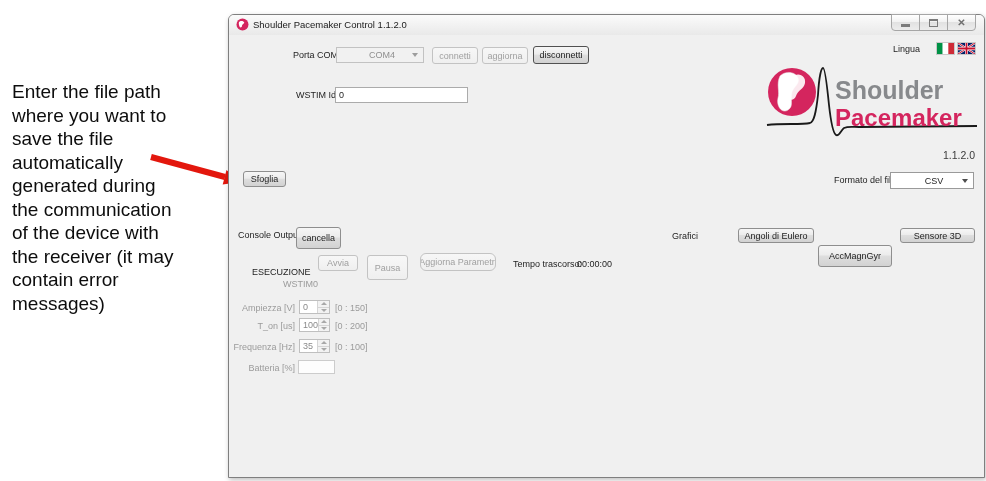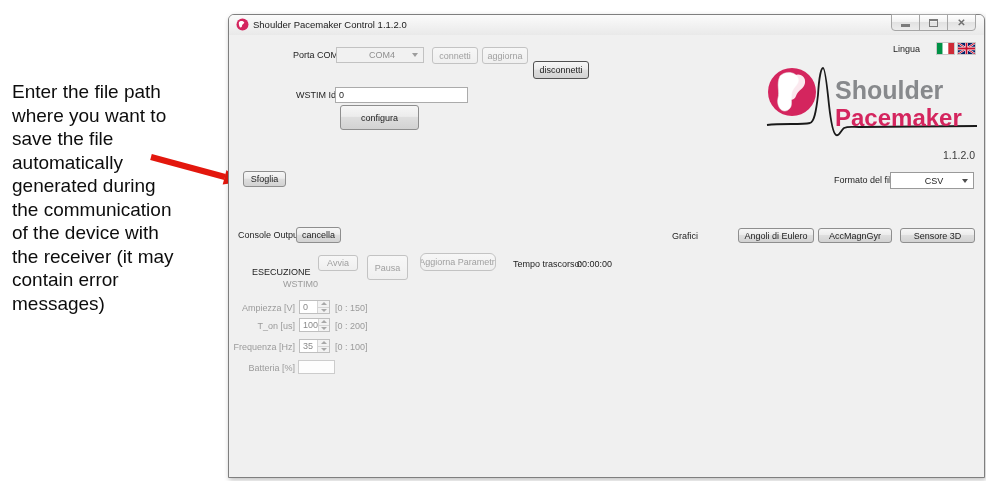--- a/index.html
+++ b/index.html
@@ -101,63 +101,62 @@
     </div>
 
     <div class="client">
 
       <span class="label" style="left:64px;top:15px;">Porta COM</span>
       <div class="combo disabled" style="left:107px;top:12px;width:88px;height:16px;">
         <span>COM4</span>
       </div>
       <button class="btn disabled" style="left:203px;top:12px;width:46px;height:17px;">connetti</button>
       <button class="btn disabled" style="left:253px;top:12px;width:46px;height:17px;">aggiorna</button>
-      <button class="btn default" style="left:304px;top:26px;width:56px;height:18px;text-align:right;">disconnetti</button>
+      <button class="btn default" style="left:304px;top:11px;width:56px;height:18px;text-align:right;">disconnetti</button>
 
       <span class="label" style="left:664px;top:9px;">Lingua</span>
       <svg class="flag" style="left:708px;top:8px;" viewBox="0 0 18 11" preserveAspectRatio="none">
         <rect x="0" y="0" width="6" height="11" fill="#009246"></rect>
         <rect x="6" y="0" width="6" height="11" fill="#ffffff"></rect>
         <rect x="12" y="0" width="6" height="11" fill="#ce2b37"></rect>
       </svg>
       <svg class="flag" style="left:729px;top:8px;" viewBox="0 0 60 30" preserveAspectRatio="none">
         <rect width="60" height="30" fill="#012169"></rect>
         <path d="M0,0 L60,30 M60,0 L0,30" stroke="#ffffff" stroke-width="6"></path>
         <path d="M0,0 L60,30 M60,0 L0,30" stroke="#c8102e" stroke-width="3"></path>
         <path d="M30,0 V30 M0,15 H60" stroke="#ffffff" stroke-width="10"></path>
         <path d="M30,0 V30 M0,15 H60" stroke="#c8102e" stroke-width="6"></path>
       </svg>
 
       <span class="label" style="left:67px;top:55px;">WSTIM Id</span>
       <input class="textbox" style="left: 106px; top: 52px; width: 133px; height: 16px;" value="0">
-      <button class="btn" style="left:111px;top:70px;width:79px;height:25px;">configura</button>
 
       <div style="position:absolute;left:536px;top:28px;width:214px;height:104px;">
         <svg width="214" height="82" viewBox="0 0 214 82">
           <circle cx="27" cy="29" r="24" fill="#d4255e"></circle>
           <path d="M15,13 C21,7 31,9 33,15 C35,21 29,23 27,29 C25,37 29,43 23,47 C17,51 11,43 13,35 C15,29 11,21 15,13 Z" fill="#ffffff" stroke="#e9e9e9" stroke-width="0.5"></path>
           <path d="M30,12 C36,10 41,14 40,20 C39,26 33,27 31,33 C29,38 24,38 23,33 C22,27 25,15 30,12 Z" fill="#ffffff" opacity="0.9"></path>
           <path d="M2,62 C18,60 36,62 45,60 C49,59 51,50 53,32 C54,15 56,5 58,5 C60,5 62,22 64,42 C66,60 68,70 71,72 C74,74 76,67 79,65 C83,63 88,64 94,64 L212,63" stroke="#1a1a1a" stroke-width="1.8" fill="none"></path>
           <text x="70" y="36" font-family="Liberation Sans, sans-serif" font-size="25" font-weight="bold" fill="#87898c">Shoulder</text>
           <text x="70" y="63" font-family="Liberation Sans, sans-serif" font-size="24" font-weight="bold" fill="#d4255e">Pacemaker</text>
         </svg>
         <div class="version" style="right:4px;top:86px;">1.1.2.0</div>
       </div>
 
       <button class="btn" style="left:14px;top:136px;width:43px;height:16px;">Sfoglia</button>
       <span class="label" style="left:605px;top:140px;">Formato del file</span>
       <div class="combo" style="left:661px;top:137px;width:84px;height:17px;">
         <span>CSV</span>
       </div>
 
       <span class="label" style="left:9px;top:195px;">Console Output</span>
-      <button class="btn" style="left:67px;top:192px;width:45px;height:16px;">cancella</button>
+      <button class="btn" style="left:67px;top:192px;width:45px;height:22px;">cancella</button>
       <span class="label" style="left:443px;top:196px;">Grafici</span>
       <button class="btn" style="left:509px;top:193px;width:76px;height:15px;">Angoli di Eulero</button>
-      <button class="btn" style="left:589px;top:193px;width:74px;height:15px;">AccMagnGyr</button>
+      <button class="btn" style="left:589px;top:210px;width:74px;height:22px;">AccMagnGyr</button>
       <button class="btn" style="left:671px;top:193px;width:75px;height:15px;">Sensore 3D</button>
 
       <span class="label" style="left:23px;top:232px;">ESECUZIONE</span>
       <button class="btn disabled" style="left:89px;top:220px;width:40px;height:16px;text-align:right;">Avvia</button>
       <button class="btn disabled" style="left:138px;top:220px;width:41px;height:25px;">Pausa</button>
       <button class="btn disabled" style="left:191px;top:218px;width:76px;height:18px;border-radius:6px;">Aggiorna Parametri</button>
       <span class="label" style="left:284px;top:224px;">Tempo trascorso:</span>
       <span class="label" style="left:348px;top:224px;">00:00:00</span>
       <span class="label gray" style="left:54px;top:244px;">WSTIM0</span>
 

